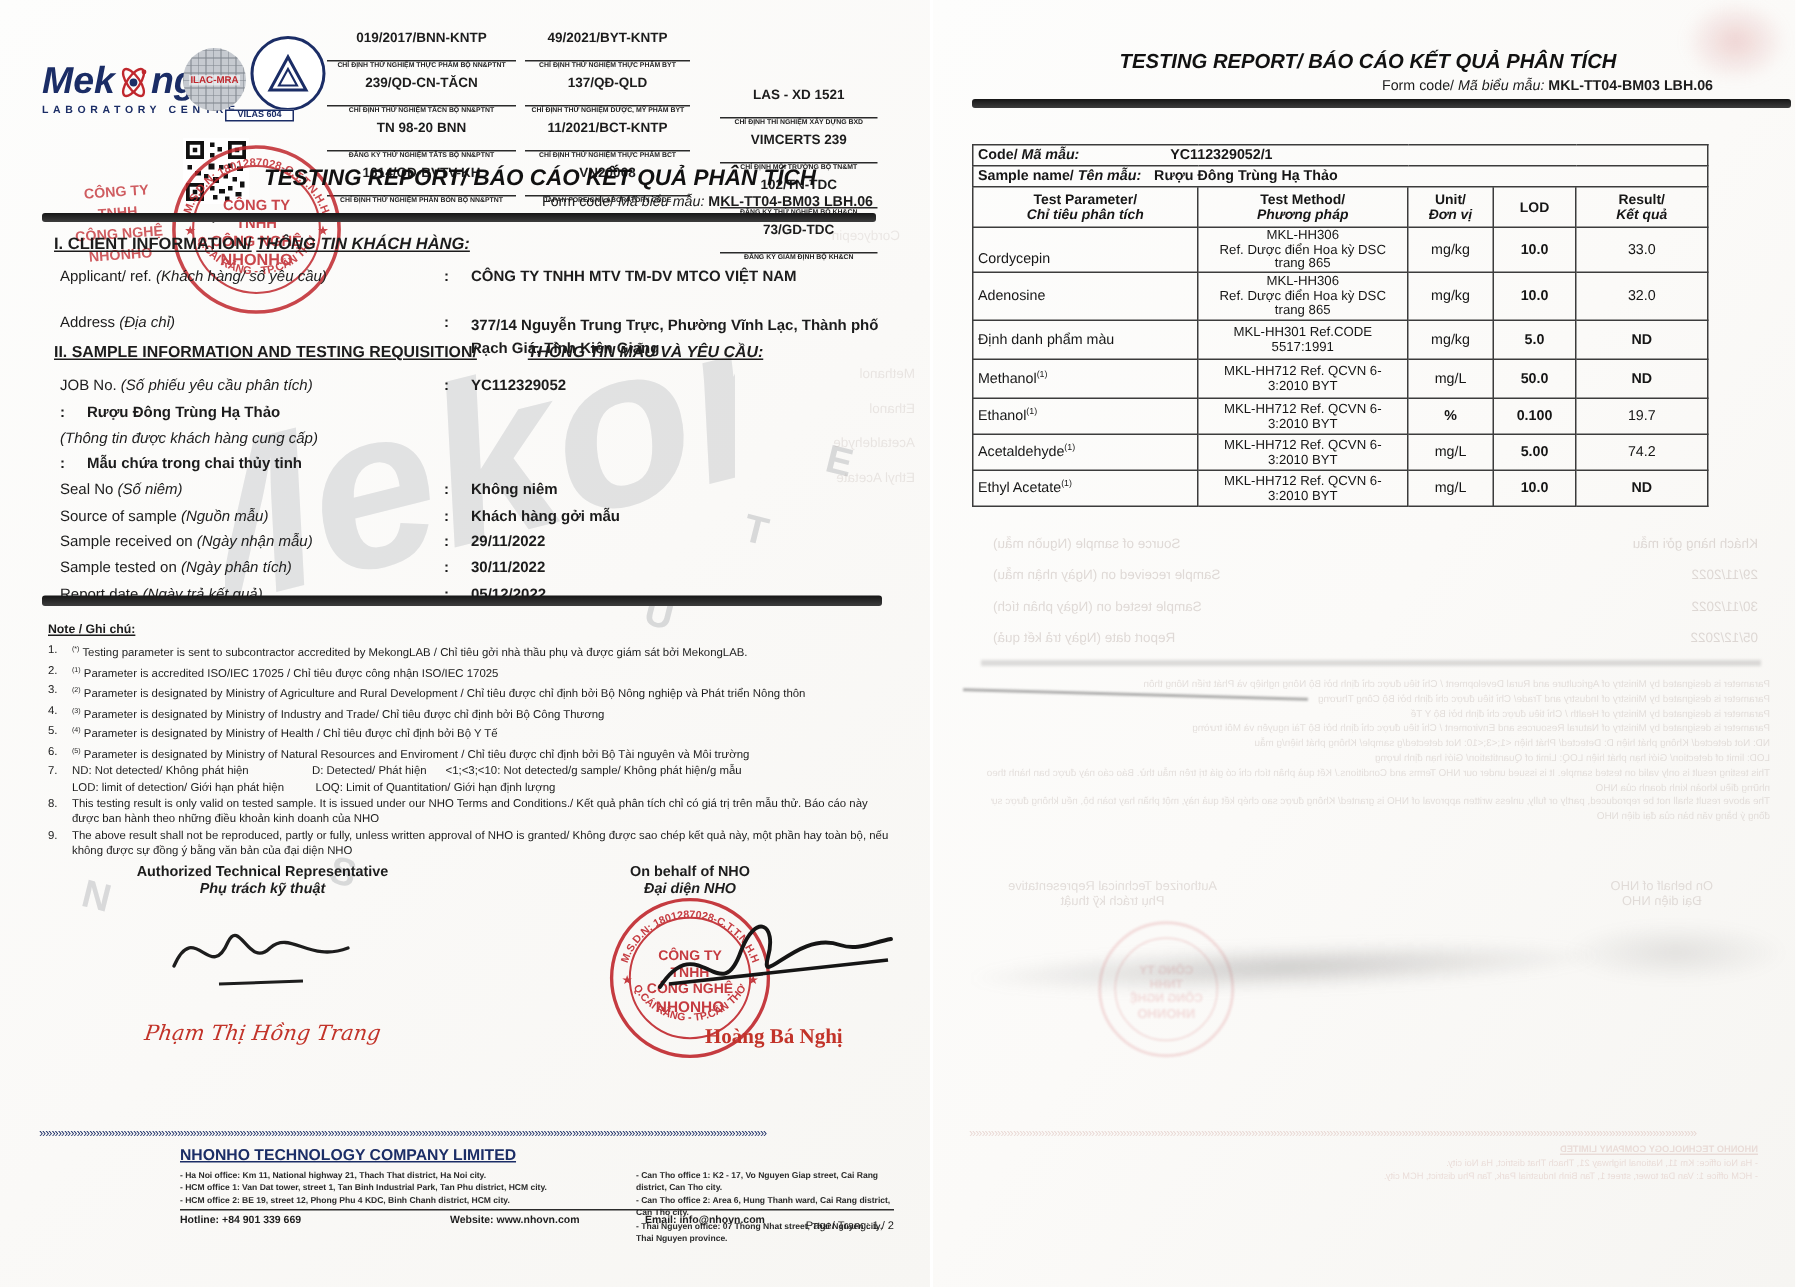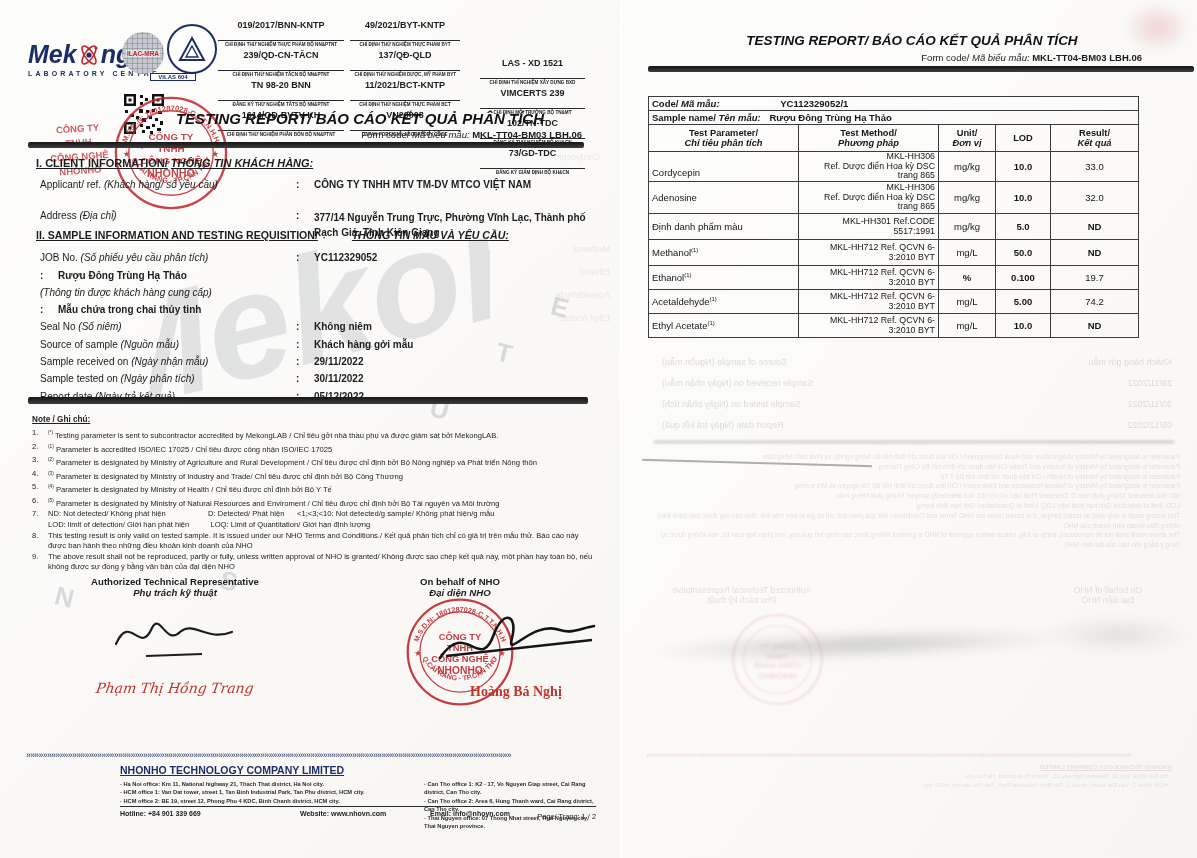--- a/index.html
+++ b/index.html
@@ -21,21 +21,21 @@
   .row1 .lb{width:256px;flex:none;}
   .row1 .cl{width:18px;flex:none;font-weight:bold;}
   .row1 .vl{flex:1;font-weight:bold;}
   .s2row{display:flex;font-size:10px;height:17.3px;align-items:flex-end;}
   .note-item{display:flex;font-size:7.6px;line-height:10.4px;margin-bottom:.6px;}
   .note-item .nn{width:16px;flex:none;}
   .note-item .nt{flex:1;white-space:pre-line;}
   sup{font-size:.62em;}
   table.res{border-collapse:collapse;table-layout:fixed;width:490px;font-size:9.5px;color:#161616;}
   table.res td,table.res th{border:1.2px solid #3c3c3c;padding:0 3px;vertical-align:middle;}
-  table.res .mth{text-align:right;white-space:pre-line;line-height:9.6px;font-size:8.8px;}
+  table.res .mth{text-align:center;white-space:pre-line;line-height:9.6px;font-size:8.8px;}
   table.res .ctr{text-align:center;}
   .hdr2{line-height:10.5px;font-size:9.3px;}
   .wmletter{font-size:26px;font-weight:bold;color:rgba(145,148,155,.32);transform:rotate(14deg);}
   .bt{transform:scaleX(-1);color:#bdb1ac;opacity:.45;filter:blur(.35px);}
   .btline{display:flex;justify-content:space-between;font-size:9px;}
   .stampsvg{overflow:visible;}
   .smudge{background:radial-gradient(ellipse at center,rgba(120,118,118,.35),rgba(120,118,118,0) 70%);filter:blur(4px);}
 </style>
 </head>
 <body>

